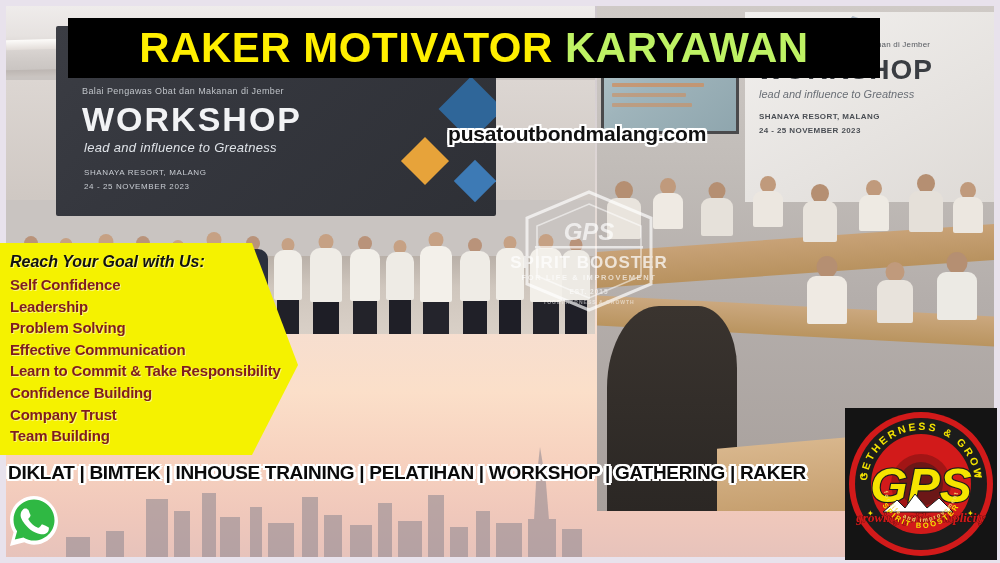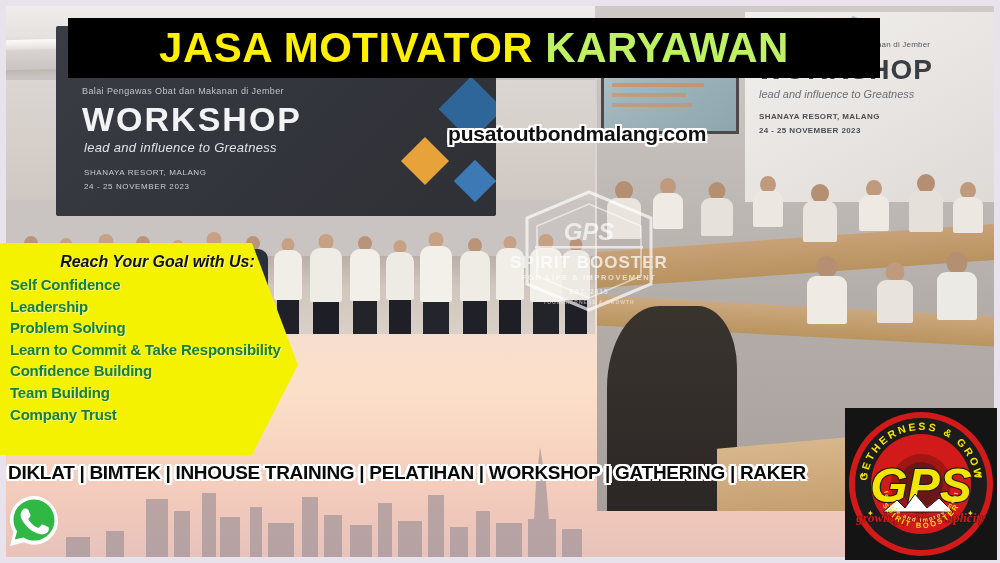--- a/index.html
+++ b/index.html
@@ -116,24 +116,23 @@
   
   .benefits{
     position:absolute;left:0;top:243px;width:305px;height:212px;
     background:#f5f200;
     clip-path:polygon(0 0, 252px 0, 298px 122px, 252px 212px, 0 212px);
     padding:8px 0 0 10px;box-sizing:border-box;
   }
   .benefits .bhead{
     font-size:16px;font-weight:700;font-style:italic;color:#111;margin:2px 0 3px 0;
     text-shadow:1px 1px 0 rgba(255,255,255,.55);
-    text-align:center;
   }
   .benefits li{
-    list-style:none;font-size:15px;font-weight:700;color:#15803d;line-height:1.44;
+    list-style:none;font-size:15px;font-weight:700;color:#7f1d1d;line-height:1.44;
     letter-spacing:-.2px;white-space:nowrap;
     text-shadow:1px 1px 0 rgba(255,255,255,.5);
   }
   .benefits ul{margin:0;padding:0;}
 
   
   .services{
     position:absolute;left:8px;top:462px;font-size:19px;font-weight:700;color:#0b0b0b;
     letter-spacing:-.3px;white-space:nowrap;
     text-shadow:
@@ -361,21 +360,21 @@
       <polygon points="534,10 540,46 546,120 526,120 530,46"></polygon>
       <rect x="522" y="82" width="28" height="38"></rect>
       <rect x="556" y="92" width="20" height="28"></rect>
       <rect x="100" y="94" width="18" height="26"></rect>
       <rect x="60" y="100" width="24" height="20"></rect>
     </g>
   </svg>
 
   <div class="header">
     <div class="ht">
-      <span class="hy">JASA MOTIVATOR</span><span>&nbsp;</span><span class="hw">KARYAWAN</span>
+      <span class="hy">RAKER MOTIVATOR</span><span>&nbsp;</span><span class="hw">KARYAWAN</span>
     </div>
   </div>
 
   <div class="url">pusatoutbondmalang.com</div>
 
   <svg class="watermark" viewBox="0 0 184 126">
     <g fill="none" stroke="#ffffff" stroke-width="3" opacity=".95">
       <polygon points="92,4 154,30 154,96 92,122 30,96 30,30"></polygon>
       <polygon points="92,16 144,38 144,88 92,110 40,88 40,38" stroke-width="1.6" opacity=".8"></polygon>
     </g>
@@ -386,24 +385,25 @@
     <text x="92" y="106" text-anchor="middle" fill="#ffffff" font-family="Liberation Sans, sans-serif" font-size="6.5" font-weight="700" letter-spacing="1" opacity=".85">EST. 2015</text>
     <text x="92" y="116" text-anchor="middle" fill="#ffffff" font-family="Liberation Sans, sans-serif" font-size="5" font-weight="700" letter-spacing="1" opacity=".7">TOGETHERNESS &amp; GROWTH</text>
   </svg>
 
   <div class="benefits">
     <div class="bhead">Reach Your Goal with Us:</div>
     <ul id="benefits-list">
         <li>Self Confidence</li>
         <li>Leadership</li>
         <li>Problem Solving</li>
+        <li>Effective Communication</li>
         <li>Learn to Commit &amp; Take Responsibility</li>
         <li>Confidence Building</li>
+        <li>Company Trust</li>
         <li>Team Building</li>
-        <li>Company Trust</li>
       </ul>
   </div>
 
   <div class="services">DIKLAT | BIMTEK | INHOUSE TRAINING | PELATIHAN | WORKSHOP | GATHERING | RAKER</div>
 
   <div class="phone-row">
     <svg class="wa" viewBox="0 0 52 52">
       <path d="M26 1C12.8 1 2 11.6 2 24.7c0 4.6 1.3 8.9 3.6 12.5L2 51l14.3-3.7c3 1.6 6.4 2.5 9.7 2.5 13.2 0 24-10.6 24-23.7S39.2 1 26 1z" fill="#ffffff"></path>
       <path d="M26 4.4C14.7 4.4 5.5 13.5 5.5 24.7c0 4.3 1.3 8.3 3.6 11.6l-2.3 8.3 8.6-2.2c3.1 2 6.8 3.1 10.6 3.1 11.3 0 20.5-9.1 20.5-20.3S37.3 4.4 26 4.4z" fill="#2fb843"></path>
       <path d="M19.6 14.6c-.5-1.1-1-1.1-1.5-1.1h-1.3c-.4 0-1.2.2-1.8.9-.6.7-2.4 2.3-2.4 5.6s2.5 6.5 2.8 7c.3.4 4.8 7.7 11.9 10.5 5.9 2.3 7.1 1.8 8.4 1.7 1.3-.1 4.1-1.7 4.7-3.3.6-1.6.6-3 .4-3.3-.2-.3-.6-.4-1.3-.8-.7-.3-4.1-2-4.7-2.2-.6-.2-1.1-.3-1.5.3-.4.7-1.7 2.2-2.1 2.6-.4.4-.8.5-1.4.2-.7-.3-2.9-1.1-5.5-3.4-2-1.8-3.4-4-3.8-4.7-.4-.7 0-1 .3-1.4.3-.3.7-.8 1-1.2.3-.4.4-.7.6-1.1.2-.4.1-.8 0-1.2-.2-.3-1.5-3.7-2.1-5z" fill="#ffffff"></path>

